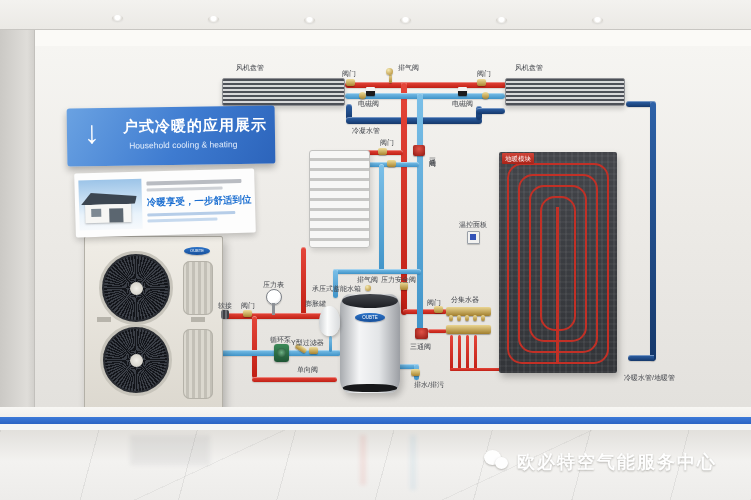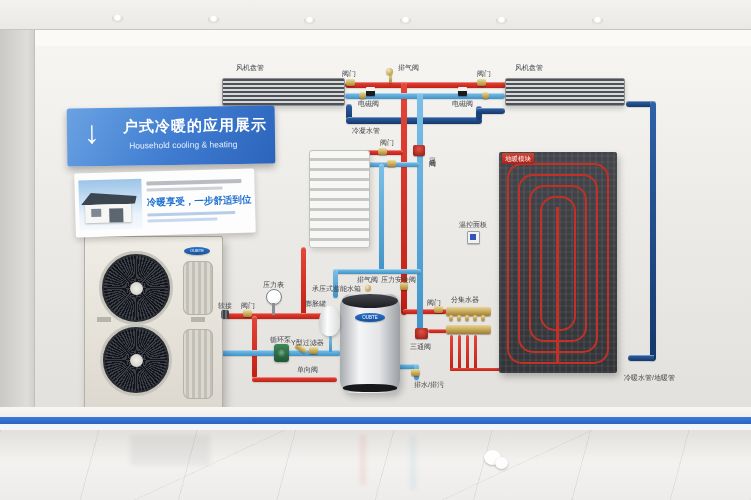--- a/index.html
+++ b/index.html
@@ -253,15 +253,16 @@
     <div class="abs refl" style="left:360px;top:5px;width:6px;height:50px;background:#d8281c"></div>
     <div class="abs refl" style="left:410px;top:5px;width:6px;height:55px;background:#3f93c8"></div>
     <div class="abs refl" style="left:130px;top:5px;width:80px;height:30px;background:#6a6d72"></div>
   </div>
 
   <div class="wm">
     <div class="wm-icon">
       <div class="bub" style="left:0;top:0;width:17px;height:15px"></div>
       <div class="bub" style="left:11px;top:7px;width:13px;height:12px"></div>
     </div>
+    <div class="wm-text">欧必特空气能服务中心</div>
   </div>
 
 </div>
 
 </body></html>

